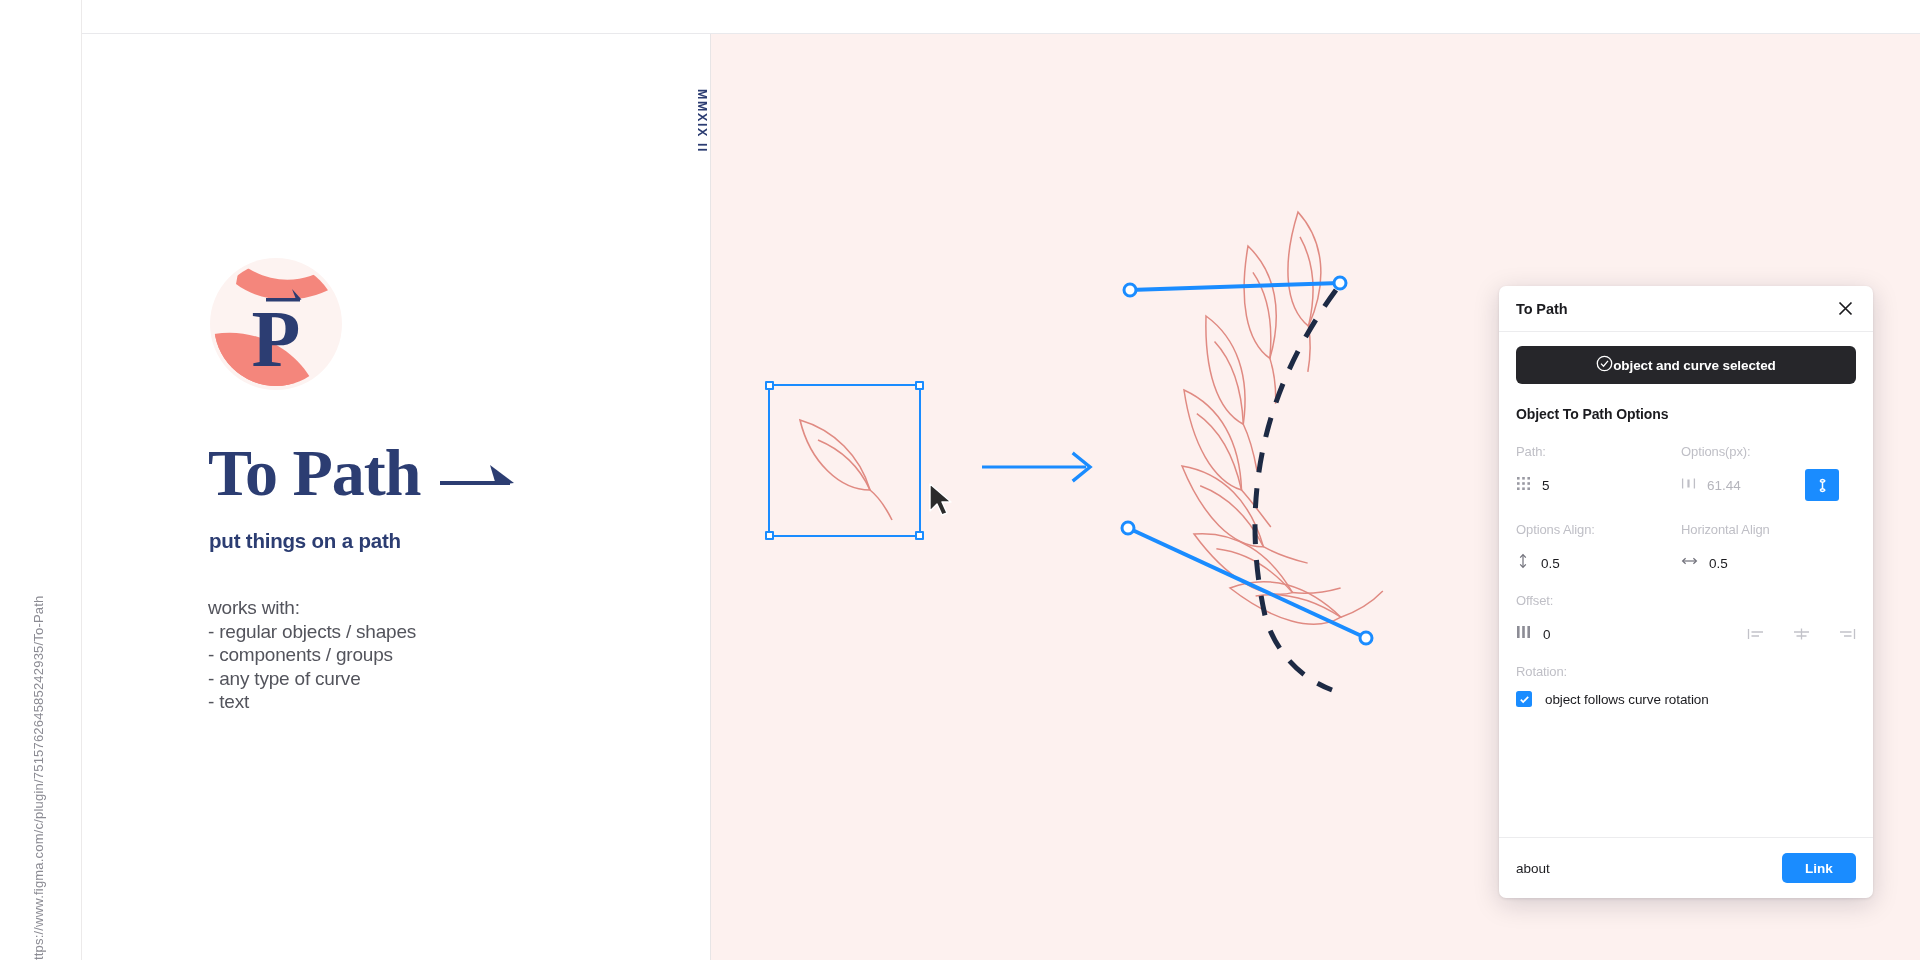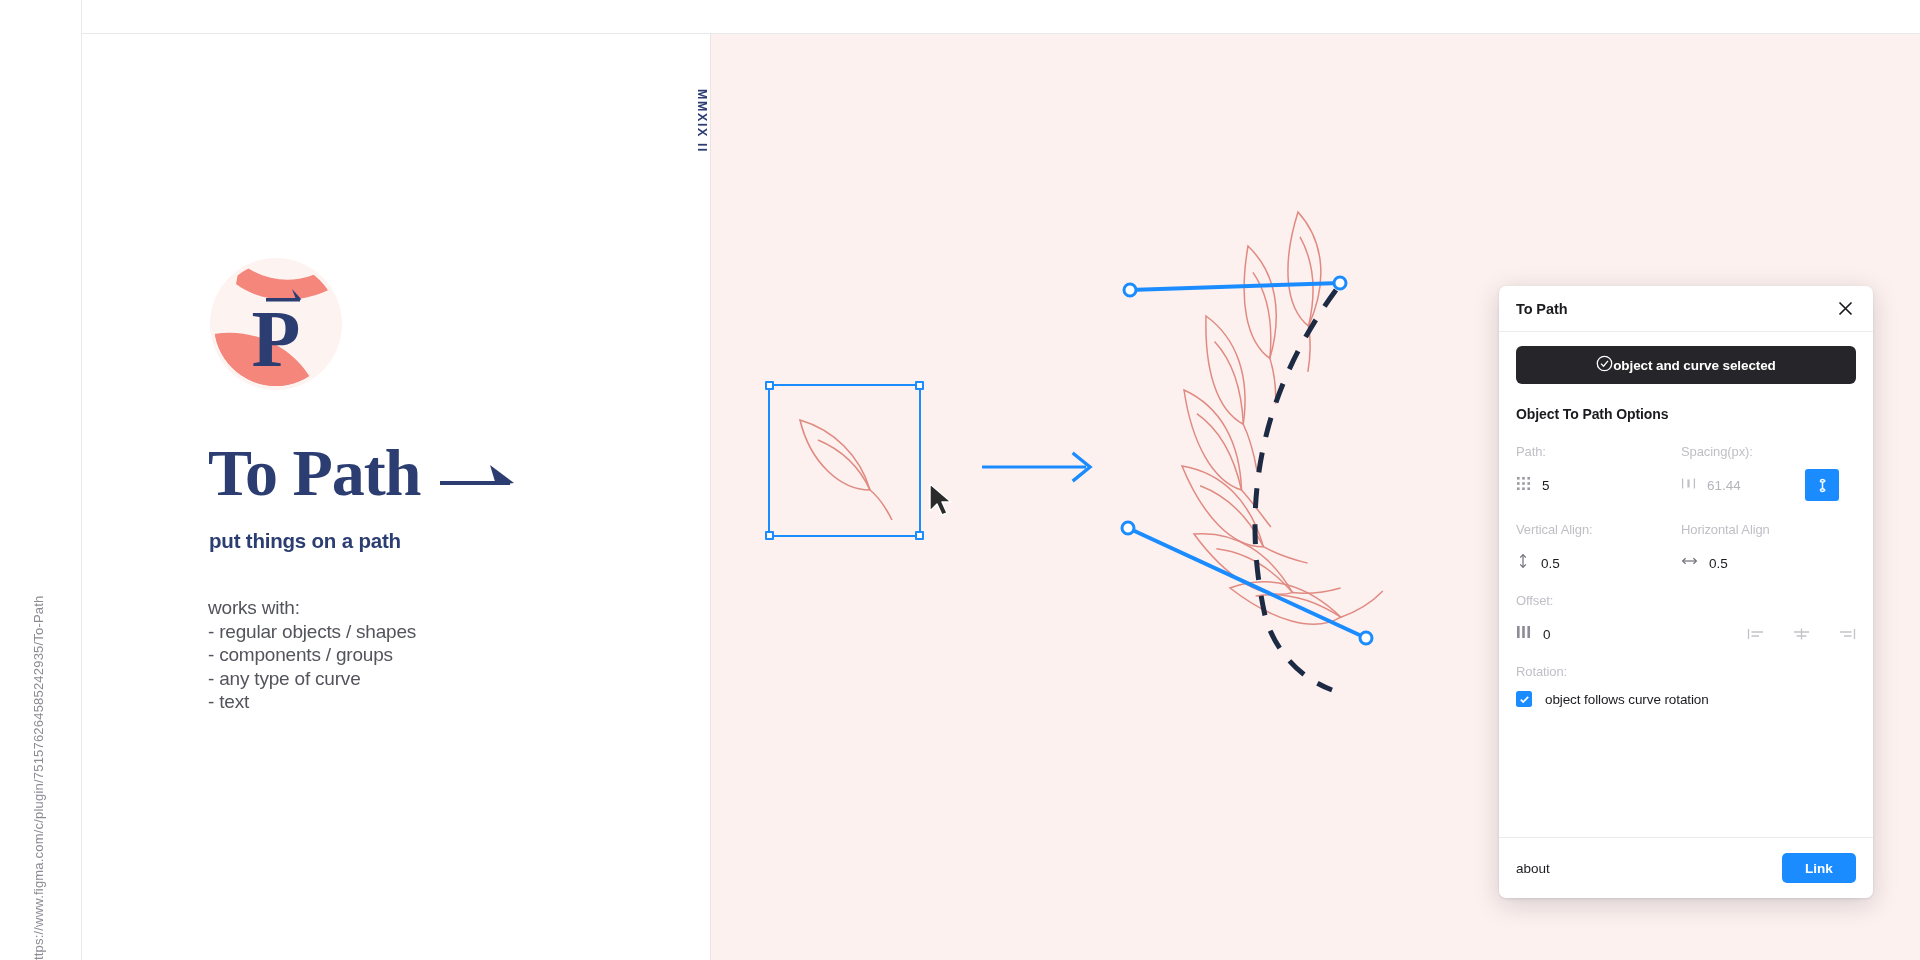--- a/index.html
+++ b/index.html
@@ -367,21 +367,21 @@
             <path d="M5,8.6 L7.5,11.2 L12,5.8" fill="none" stroke="#ffffff" stroke-width="1.3"></path>
           </svg>
         </span>
         <span>object and curve selected</span>
       </div>
 
       <div class="section-title">Object To Path Options</div>
 
       <div class="grid2 row-labels">
         <span class="field-label">Path:</span>
-        <span class="field-label">Spacing(px):</span>
+        <span class="field-label">Options(px):</span>
       </div>
 
       <div class="grid2 row-inputs" style="position:relative;">
         <div class="inp">
           <span>
             <svg width="15" height="15" viewBox="0 0 15 15" fill="#9a9aa3">
               <rect x="1" y="1" width="2.6" height="2.6"></rect>
                 <rect x="6.2" y="1" width="2.6" height="2.6"></rect>
                 <rect x="11.4" y="1" width="2.6" height="2.6"></rect>
               <rect x="1" y="6.2" width="2.6" height="2.6"></rect>
@@ -406,21 +406,21 @@
         <div class="link-btn" style="top:-1px;">
           <svg width="15" height="17" viewBox="0 0 15 17" fill="none" stroke="#ffffff" stroke-width="1.5">
             <path d="M7.5,5.2 L7.5,11.8"></path>
             <path d="M5.2,3.8 a2.6,2.6 0 0 1 4.6,0 a2.6,2.6 0 0 1 -4.6,0"></path>
             <path d="M5.2,13.2 a2.6,2.6 0 0 0 4.6,0 a2.6,2.6 0 0 0 -4.6,0"></path>
           </svg>
         </div>
       </div>
 
       <div class="grid2 row-labels">
-        <span class="field-label">Vertical Align:</span>
+        <span class="field-label">Options Align:</span>
         <span class="field-label">Horizontal Align</span>
       </div>
 
       <div class="grid2 row-inputs">
         <div class="inp">
           <span>
             <svg width="14" height="16" viewBox="0 0 14 16" stroke="#6f6f79" stroke-width="1.2" fill="none">
               <path d="M7,2 L7,14"></path>
               <path d="M4.2,4.6 L7,1.6 L9.8,4.6"></path>
               <path d="M4.2,11.4 L7,14.4 L9.8,11.4"></path>

